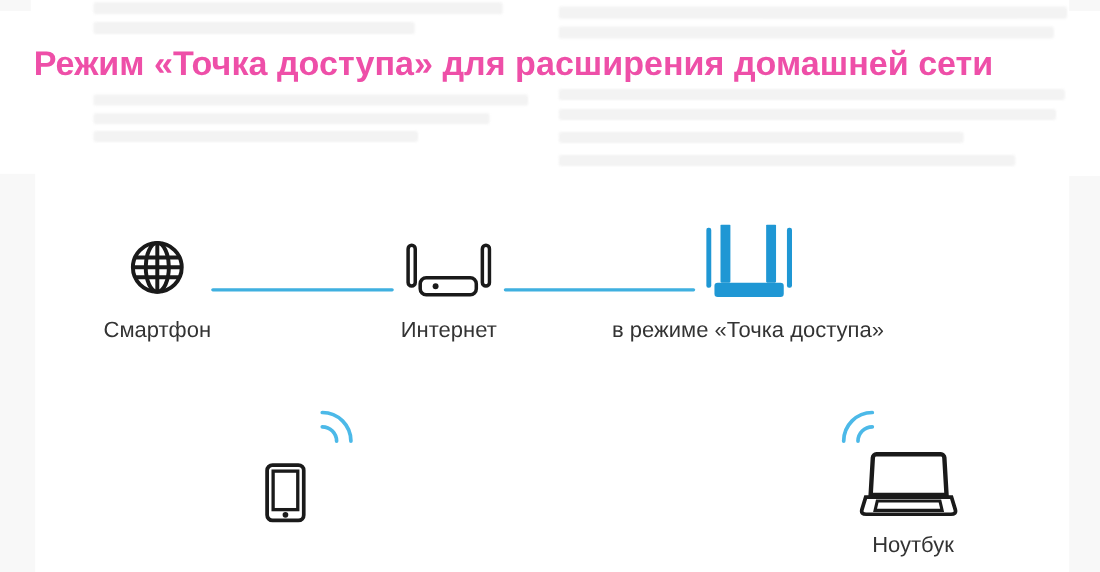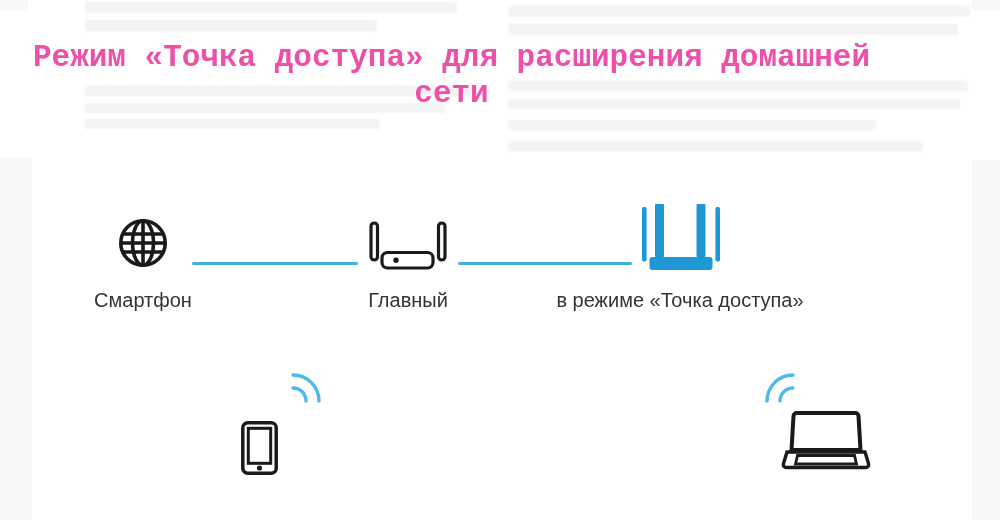--- a/index.html
+++ b/index.html
@@ -12,22 +12,22 @@
   .frame-tl{left:0;top:0;width:28px;height:10px;}
   .frame-tr{left:972px;top:0;width:28px;height:10px;}
   .frame-l{left:0;top:158px;width:32px;height:362px;}
   .frame-r{left:972px;top:160px;width:28px;height:360px;}
   
   .ghost{position:absolute;height:11px;background:#efefef;border-radius:2px;
          filter:blur(1px);opacity:.75;}
   
   .title{
     position:absolute;left:0;top:40px;width:903px;margin:0;
-    text-align:center;font-size:31px;font-weight:bold;line-height:36px;
-    color:var(--title-pink,#ee4fa8);letter-spacing:0;font-family:Liberation Mono, monospace;
+    text-align:right;font-size:31px;font-weight:bold;line-height:36px;
+    color:var(--title-pink,#ee4fa8);letter-spacing:0;
   }
   
   .connector{position:absolute;height:3px;background:var(--line-cyan,#3fb0e0);border-radius:2px;}
   .conn1{left:192px;top:262px;width:166px;}
   .conn2{left:458px;top:262px;width:174px;}
   
   .icon{position:absolute;}
   .icon svg{display:block;}
   
   .node-label{
@@ -139,22 +139,25 @@
         <path d="M 16.5,44.5 H 73.5 L 75.5,53 H 14.5 Z" stroke-width="2.8"></path>
       </g>
     </svg>
   </div>
 
   <div class="node-label lbl-internet">
     <span>Смартфон</span>
   </div>
 
   <div class="node-label lbl-router">
-    <div>Главный</div>
+    <div>Интернет</div>
   </div>
 
   <div class="node-label lbl-keenetic">
     <div>в режиме «Точка доступа»</div>
   </div>
 
 
+  <div class="node-label lbl-laptop">
+    <span>Ноутбук</span>
+  </div>
 
 </div>
 
 </body></html>

